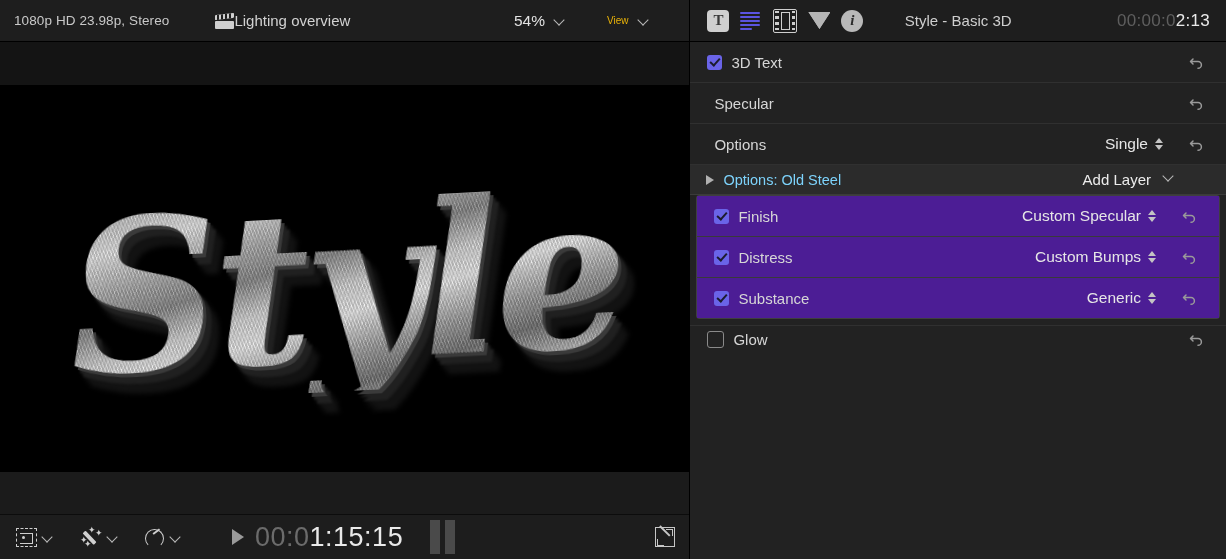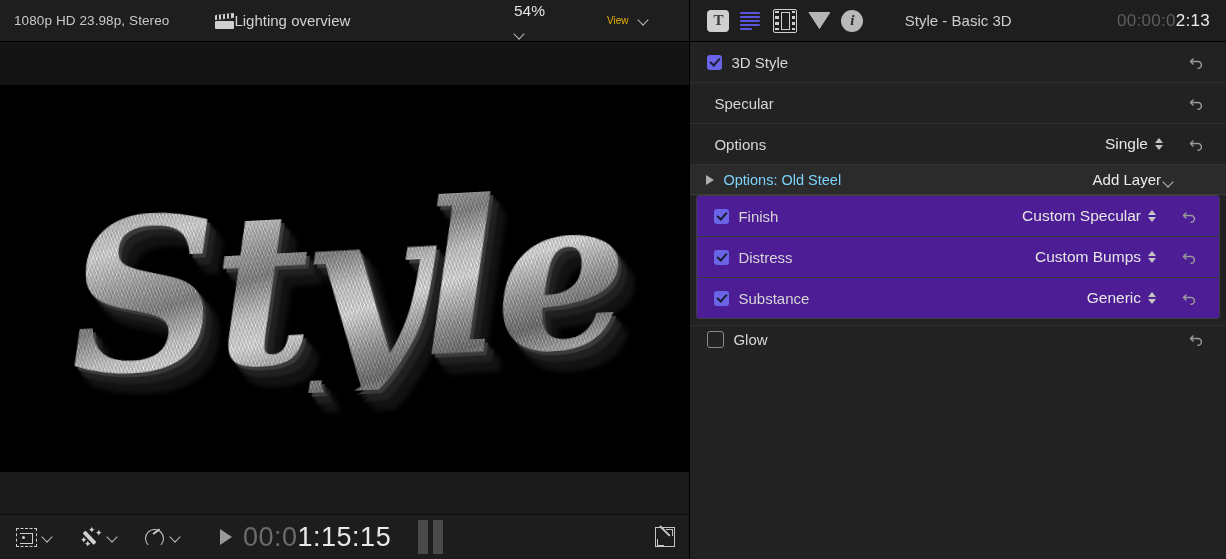--- a/index.html
+++ b/index.html
@@ -16,21 +16,21 @@
 
   .viewer-topbar{
     height:41px;min-height:41px;background:#1e1e1e;
     display:flex;align-items:center;
     border-bottom:1px solid #000;
     position:relative;
   }
   .clip-info{font-size:13.5px;color:#c9c9c9;padding-left:14px;letter-spacing:.1px;white-space:nowrap;}
   .overview-group{display:flex;align-items:center;margin-left:46px;}
   .overview-label{font-size:15px;color:#d2d2d2;white-space:nowrap;}
-  .zoom-group{display:flex;align-items:flex-start;gap:9px;position:absolute;left:514px;flex-direction:column;}
+  .zoom-group{display:flex;align-items:center;gap:9px;position:absolute;left:514px;}
   .zoom-val{font-size:15.5px;color:#e2e2e2;}
   .view-group{display:flex;align-items:center;gap:9px;position:absolute;left:607px;}
   .view-label{font-size:10px;color:#eab308;}
   .chev{display:inline-block;width:11px;height:11px;position:relative;}
   .chev::after{
     content:"";position:absolute;left:1px;top:1px;width:7px;height:7px;
     border-right:1.6px solid #b9b9b9;border-bottom:1.6px solid #b9b9b9;
     transform:rotate(45deg);
   }
 
@@ -90,21 +90,21 @@
 
   .icn-wand{width:23px;height:20px;position:relative;}
   .icn-wand .stick{position:absolute;left:5px;top:3px;width:16px;height:4px;background:#d0d0d0;
       transform:rotate(46deg);transform-origin:left center;border-radius:1px;}
   .icn-wand .sp{position:absolute;color:#d0d0d0;font-size:9px;line-height:9px;}
 
   .icn-speed{width:21px;height:20px;position:relative;}
   .icn-speed .ring{position:absolute;left:1px;top:2px;width:17px;height:17px;border:1.6px solid #cfcfcf;border-radius:50%;border-bottom-color:transparent;}
   .icn-speed .needle{position:absolute;left:9px;top:6px;width:8px;height:1.6px;background:#cfcfcf;transform:rotate(-36deg);transform-origin:left center;}
 
-  .playback{display:flex;align-items:center;gap:11px;position:absolute;left:220px;}
+  .playback{display:flex;align-items:center;gap:11px;position:absolute;left:232px;}
   .play-tri{width:0;height:0;border-left:12px solid #9a9a9a;border-top:8px solid transparent;border-bottom:8px solid transparent;}
   .timecode{font-family:"Liberation Sans", sans-serif;font-size:27px;letter-spacing:.5px;}
   .timecode .dim{color:#6b6b6b;}
   .timecode .lit{color:#e9e9e9;}
   .pausebars{display:flex;gap:5px;margin-left:16px;}
   .pausebars i{display:block;width:10px;height:34px;background:#4a4a4a;}
 
   .expand-btn{position:absolute;right:14px;width:20px;height:20px;}
   .expand-btn .sq{position:absolute;inset:0;border:1.5px solid #c6c6c6;}
   .expand-btn .ar{position:absolute;left:3px;top:3px;width:14px;height:14px;}
@@ -191,21 +191,21 @@
   }
   .swatch-name{margin-top:10px;font-size:14.5px;color:#c9c7de;}
 
   .opt-row{
     height:29px;min-height:29px;background:#2b2b2b;display:flex;align-items:center;position:relative;
     border-bottom:1px solid #3b3b3b;
   }
   .disc-tri{width:0;height:0;margin-left:16px;margin-right:9px;
     border-left:8px solid #b0b0b0;border-top:5.5px solid transparent;border-bottom:5.5px solid transparent;}
   .opt-row .lbl{font-size:14.5px;color:#7dd3fc;}
-  .addlayer{position:absolute;right:52px;display:flex;align-items:flex-end;gap:2px;font-size:15px;color:#ececec;}
+  .addlayer{position:absolute;right:52px;display:flex;align-items:flex-start;gap:12px;font-size:15px;color:#ececec;}
 
   .grouped{border:1px solid #3f3f3f;border-radius:3px;margin:0 6px;background:#242424;}
   .grouped .row{border-bottom:1px solid #3a3a3a;background:#4c1d95;}
   .grouped .row:last-child{border-bottom:none;}
 
   .spacer-sep{height:6px;background:#222;border-bottom:1px solid #303030;}
   .row.clipped{height:26px;min-height:26px;overflow:hidden;border-bottom:none;}
 </style>
 </head>
 <body>
@@ -335,21 +335,21 @@
       <div class="insp-title">Style - Basic 3D</div>
       <div class="insp-tc">
         <span class="dim">00:00:0</span><span class="lit">2:13</span>
       </div>
     </div>
 
     <div class="insp-body">
 
       <div class="row">
         <span class="cbx on"></span>
-        <span class="lbl">3D Style</span>
+        <span class="lbl">3D Text</span>
         <span class="reset">
           <svg width="18" height="18" viewBox="0 0 18 18">
               <path d="M5 6 L2.5 8.5 L5 11 M2.8 8.5 H10 a3.4 3.4 0 0 1 0 6.8" fill="none" stroke="#9a9a9a" stroke-width="1.5" stroke-linecap="round" stroke-linejoin="round"></path>
             </svg>
         </span>
       </div>
 
       <div class="row">
         <span class="lbl pad-lbl">Specular</span>
         <span class="reset">

